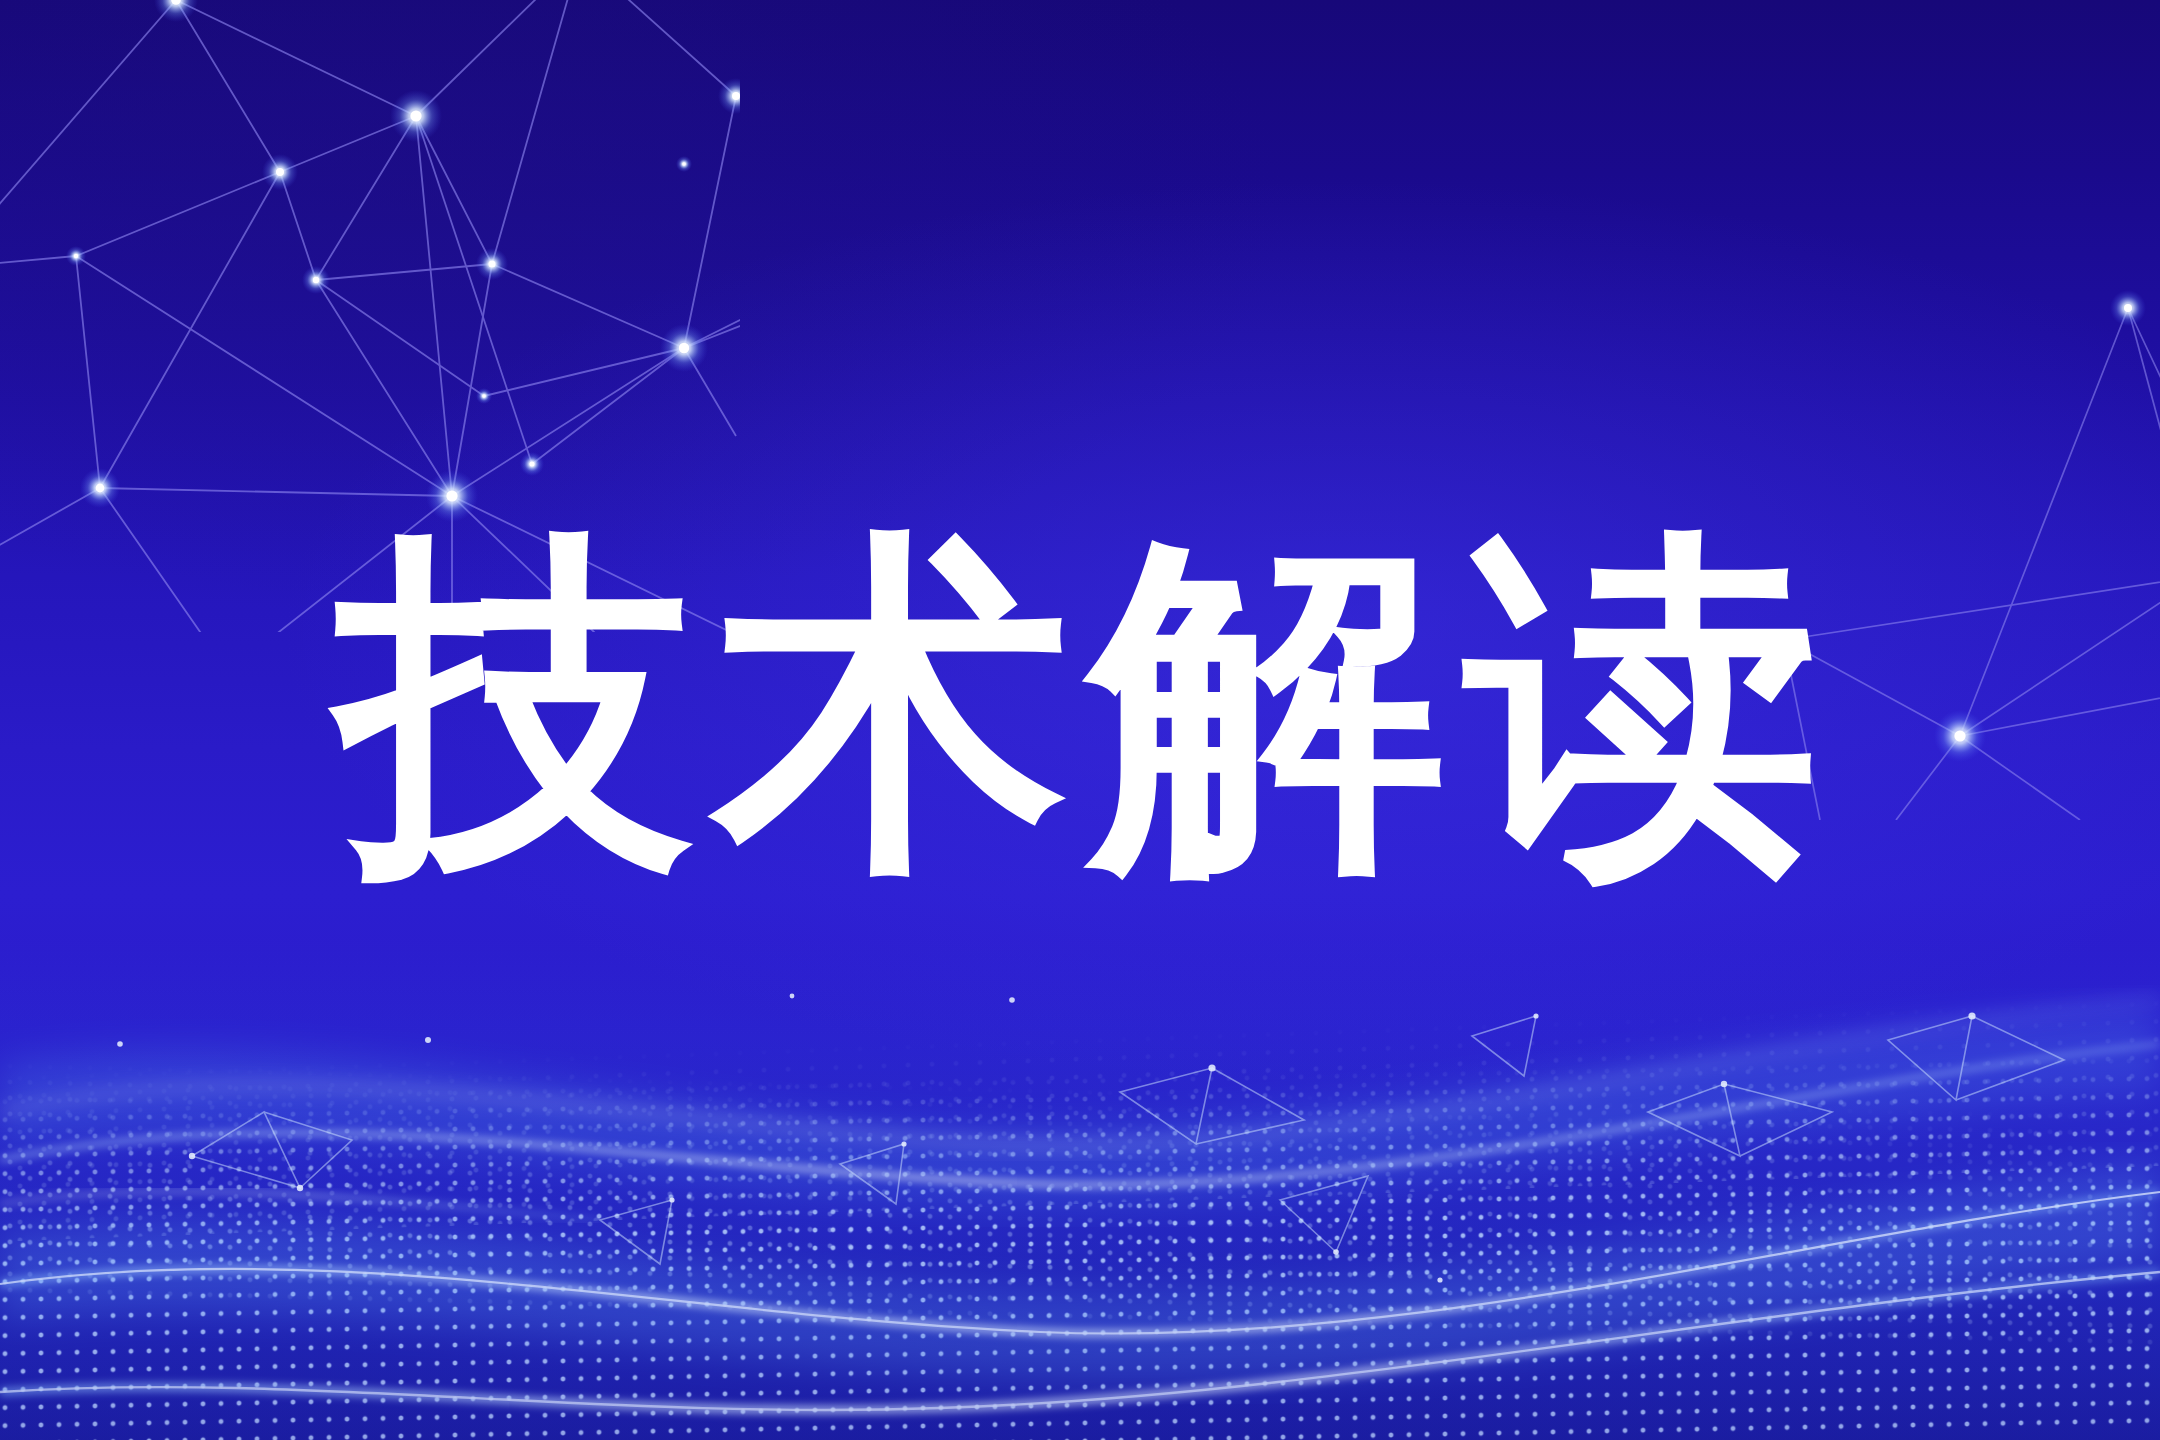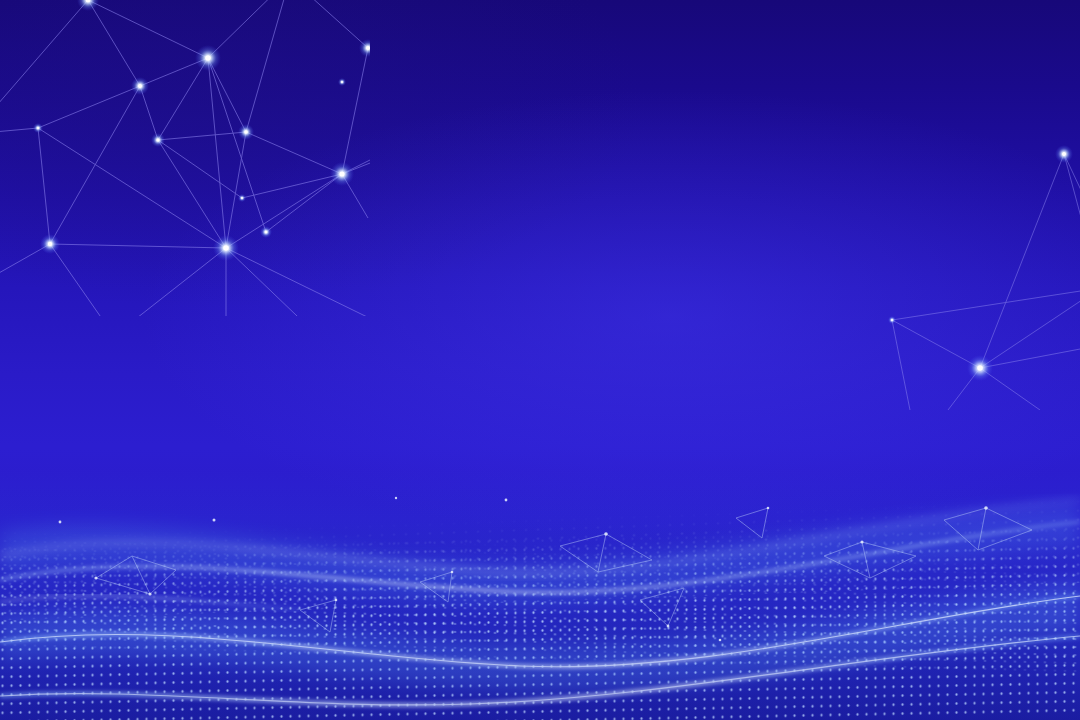--- a/index.html
+++ b/index.html
@@ -294,14 +294,17 @@
         <circle cx="768" cy="48" r="1.3"></circle>
         <circle cx="214" cy="60" r="1.5"></circle>
         <circle cx="506" cy="40" r="1.4"></circle>
         <circle cx="720" cy="180" r="1.3"></circle>
         <circle cx="60" cy="62" r="1.4"></circle>
         <circle cx="396" cy="38" r="1.2"></circle>
       </g>
     </svg>
   </div>
 
+  <div id="headline-wrap">
+    <div id="headline">技术解读</div>
+  </div>
 
 </div>
 
 </body></html>

